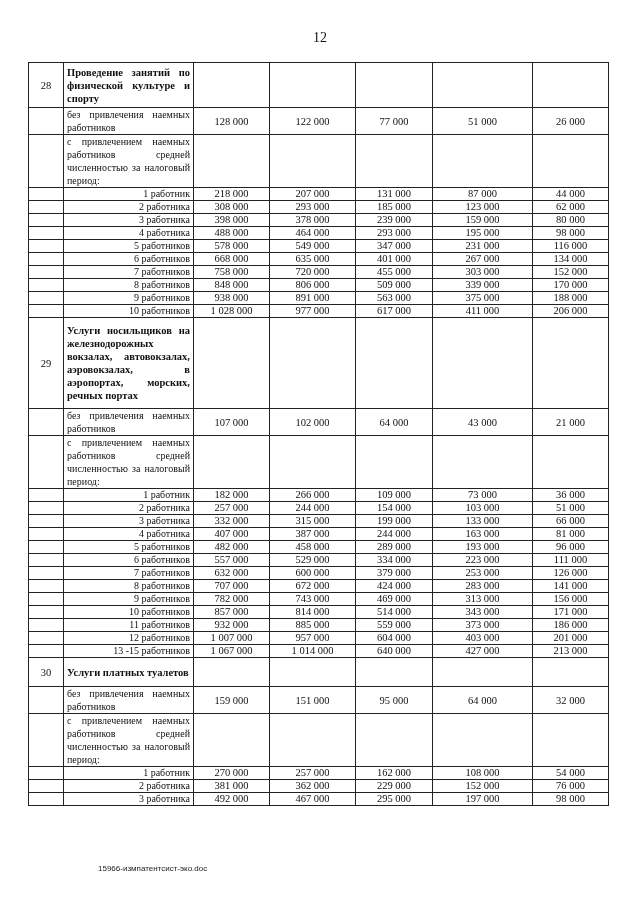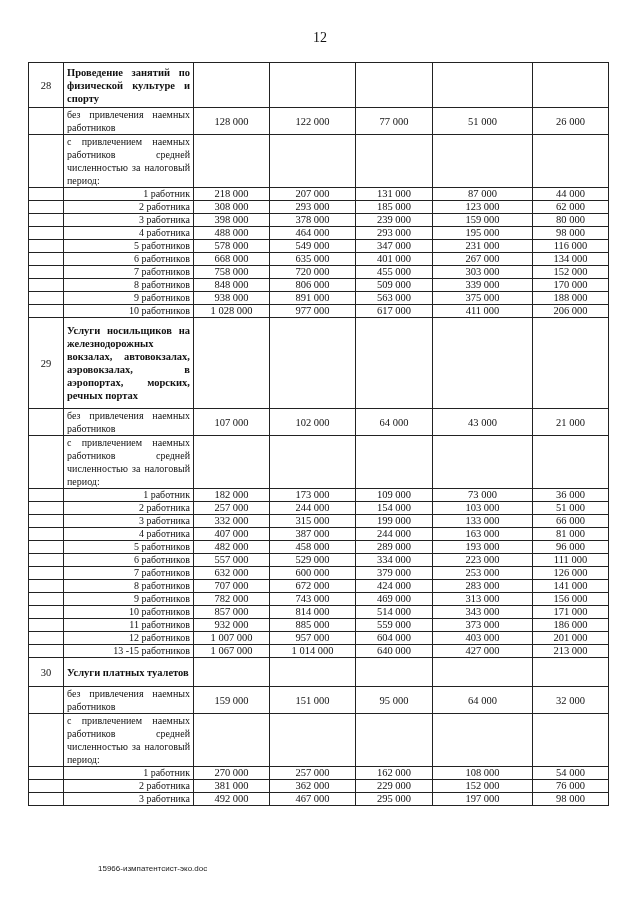--- a/index.html
+++ b/index.html
@@ -248,21 +248,21 @@
         <td class="val"></td>
         <td class="val"></td>
         <td class="val"></td>
         <td class="val"></td>
         <td class="val"></td>
       </tr>
       <tr class="data-row">
         <td class="num"></td>
         <td class="desc">1 работник</td>
         <td class="val">182 000</td>
-        <td class="val">173 000</td>
+        <td class="val">266 000</td>
         <td class="val">109 000</td>
         <td class="val">73 000</td>
         <td class="val">36 000</td>
       </tr>
       <tr class="data-row">
         <td class="num"></td>
         <td class="desc">2 работника</td>
         <td class="val">257 000</td>
         <td class="val">244 000</td>
         <td class="val">154 000</td>

